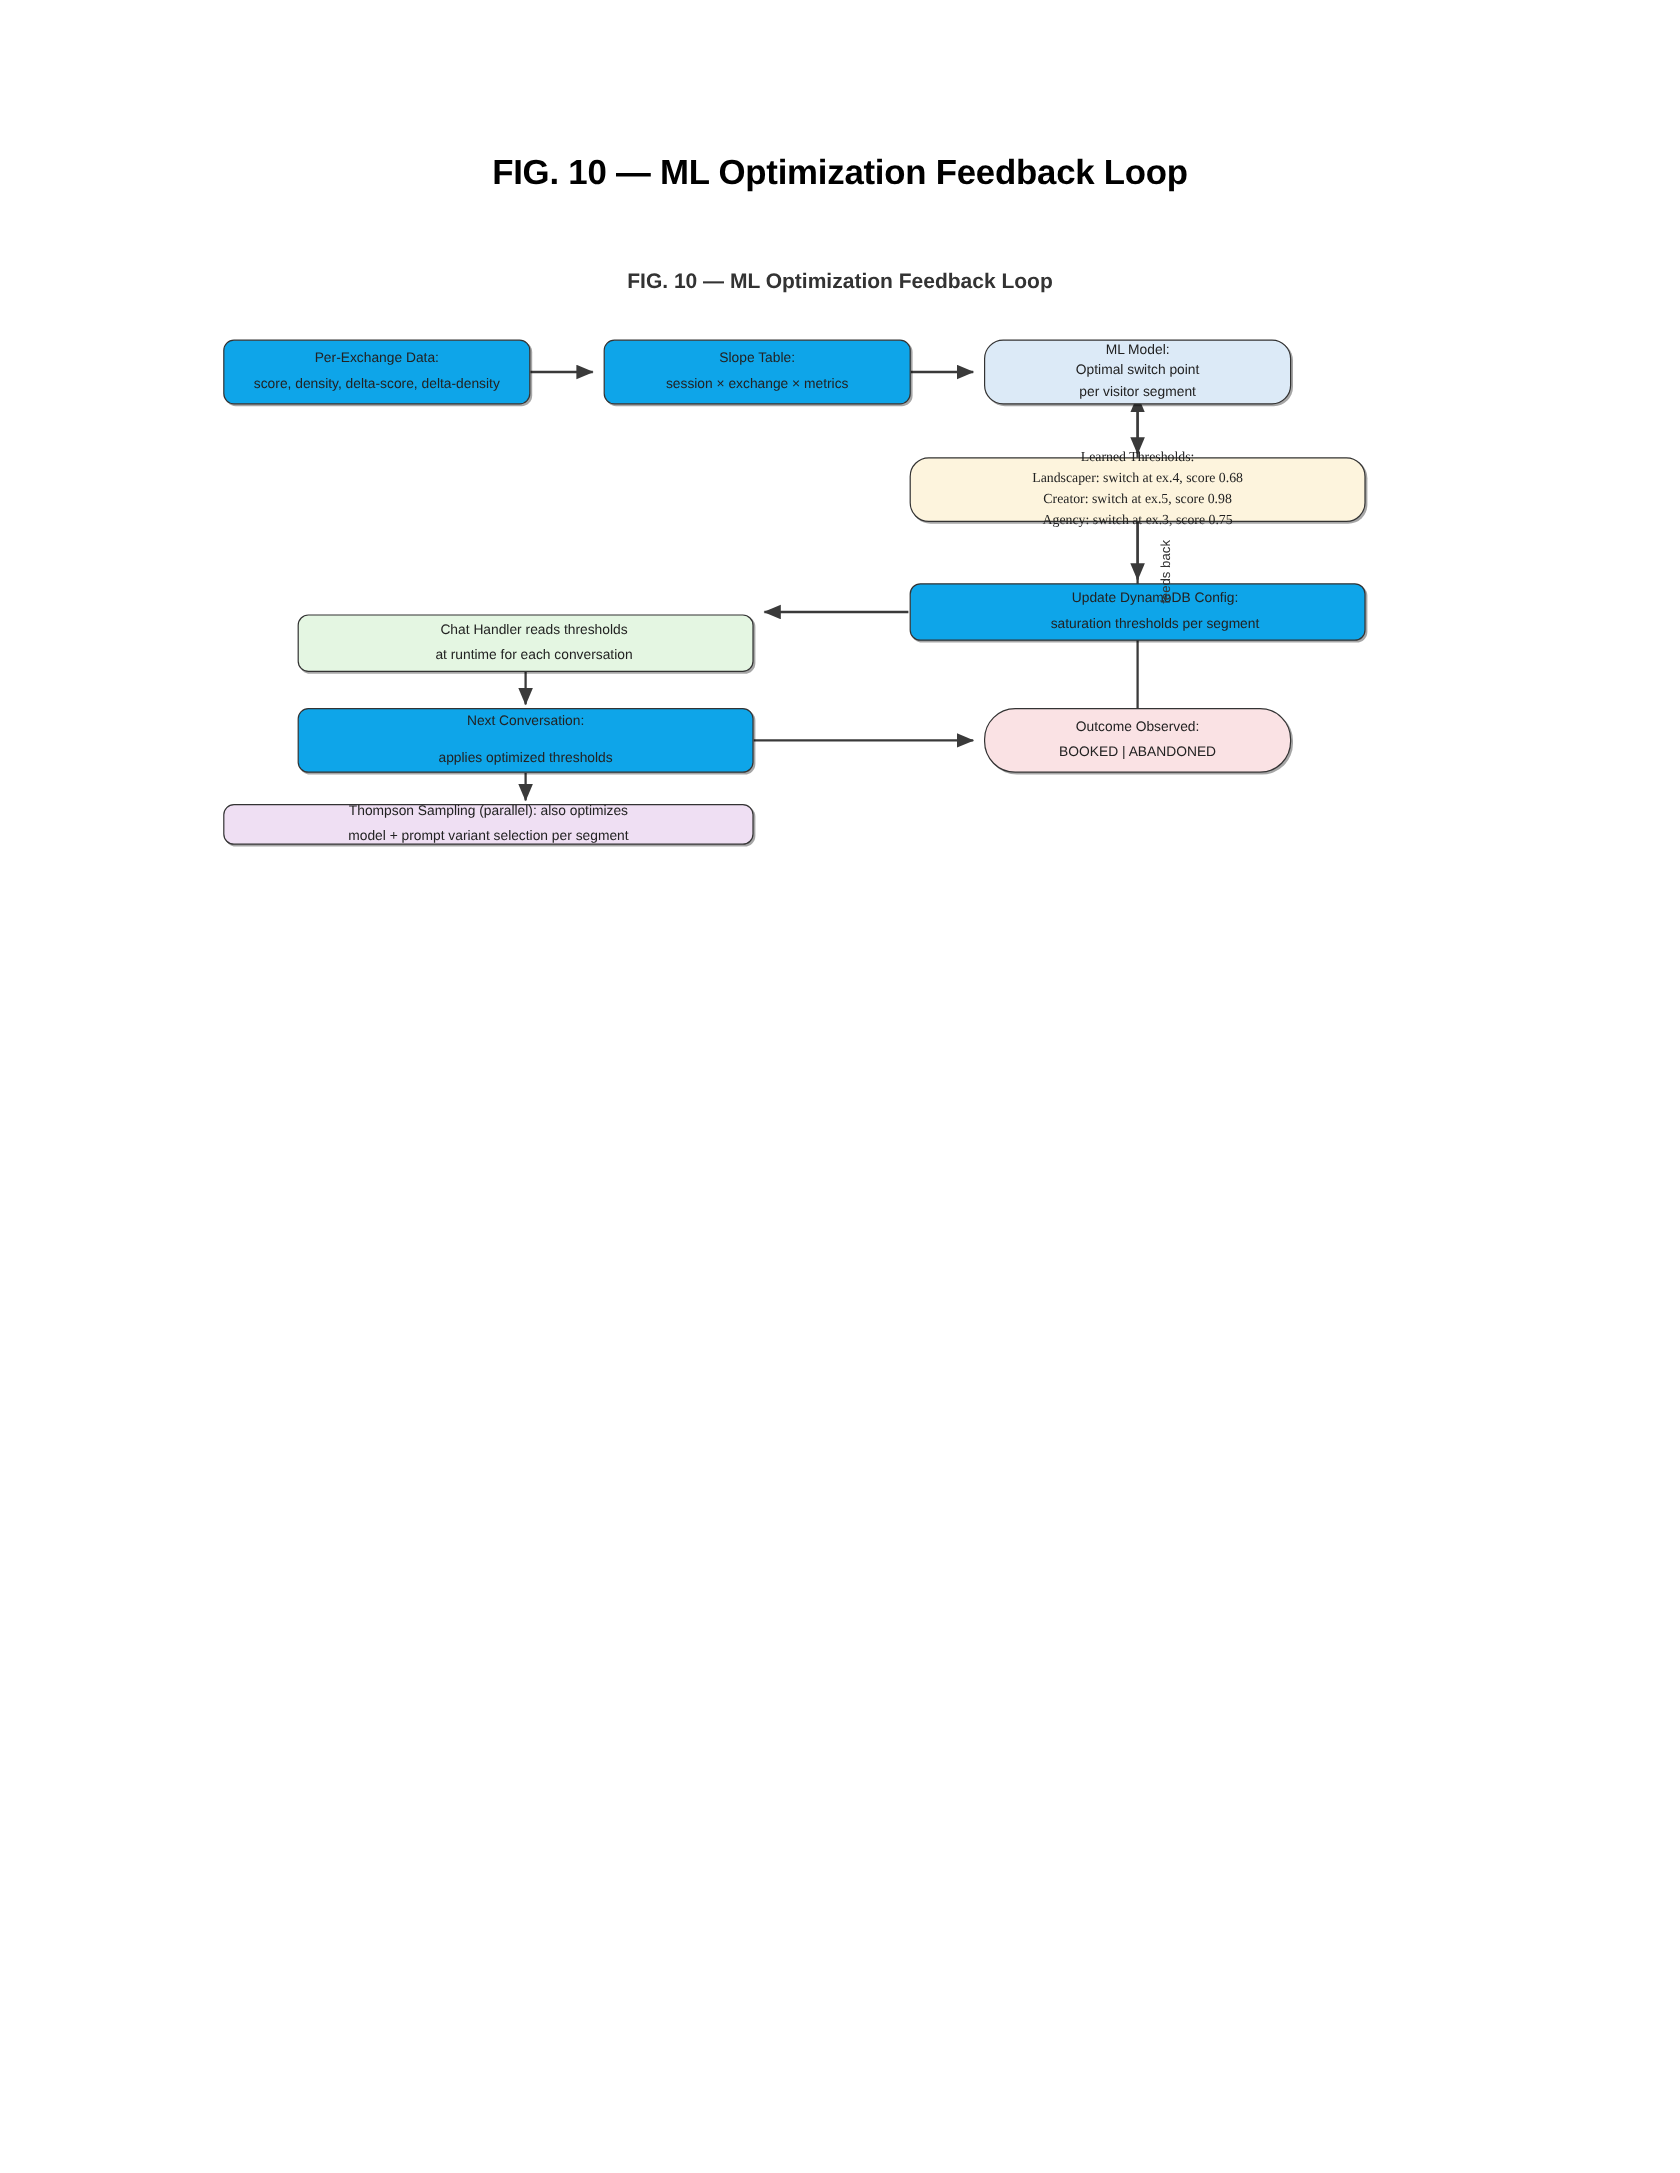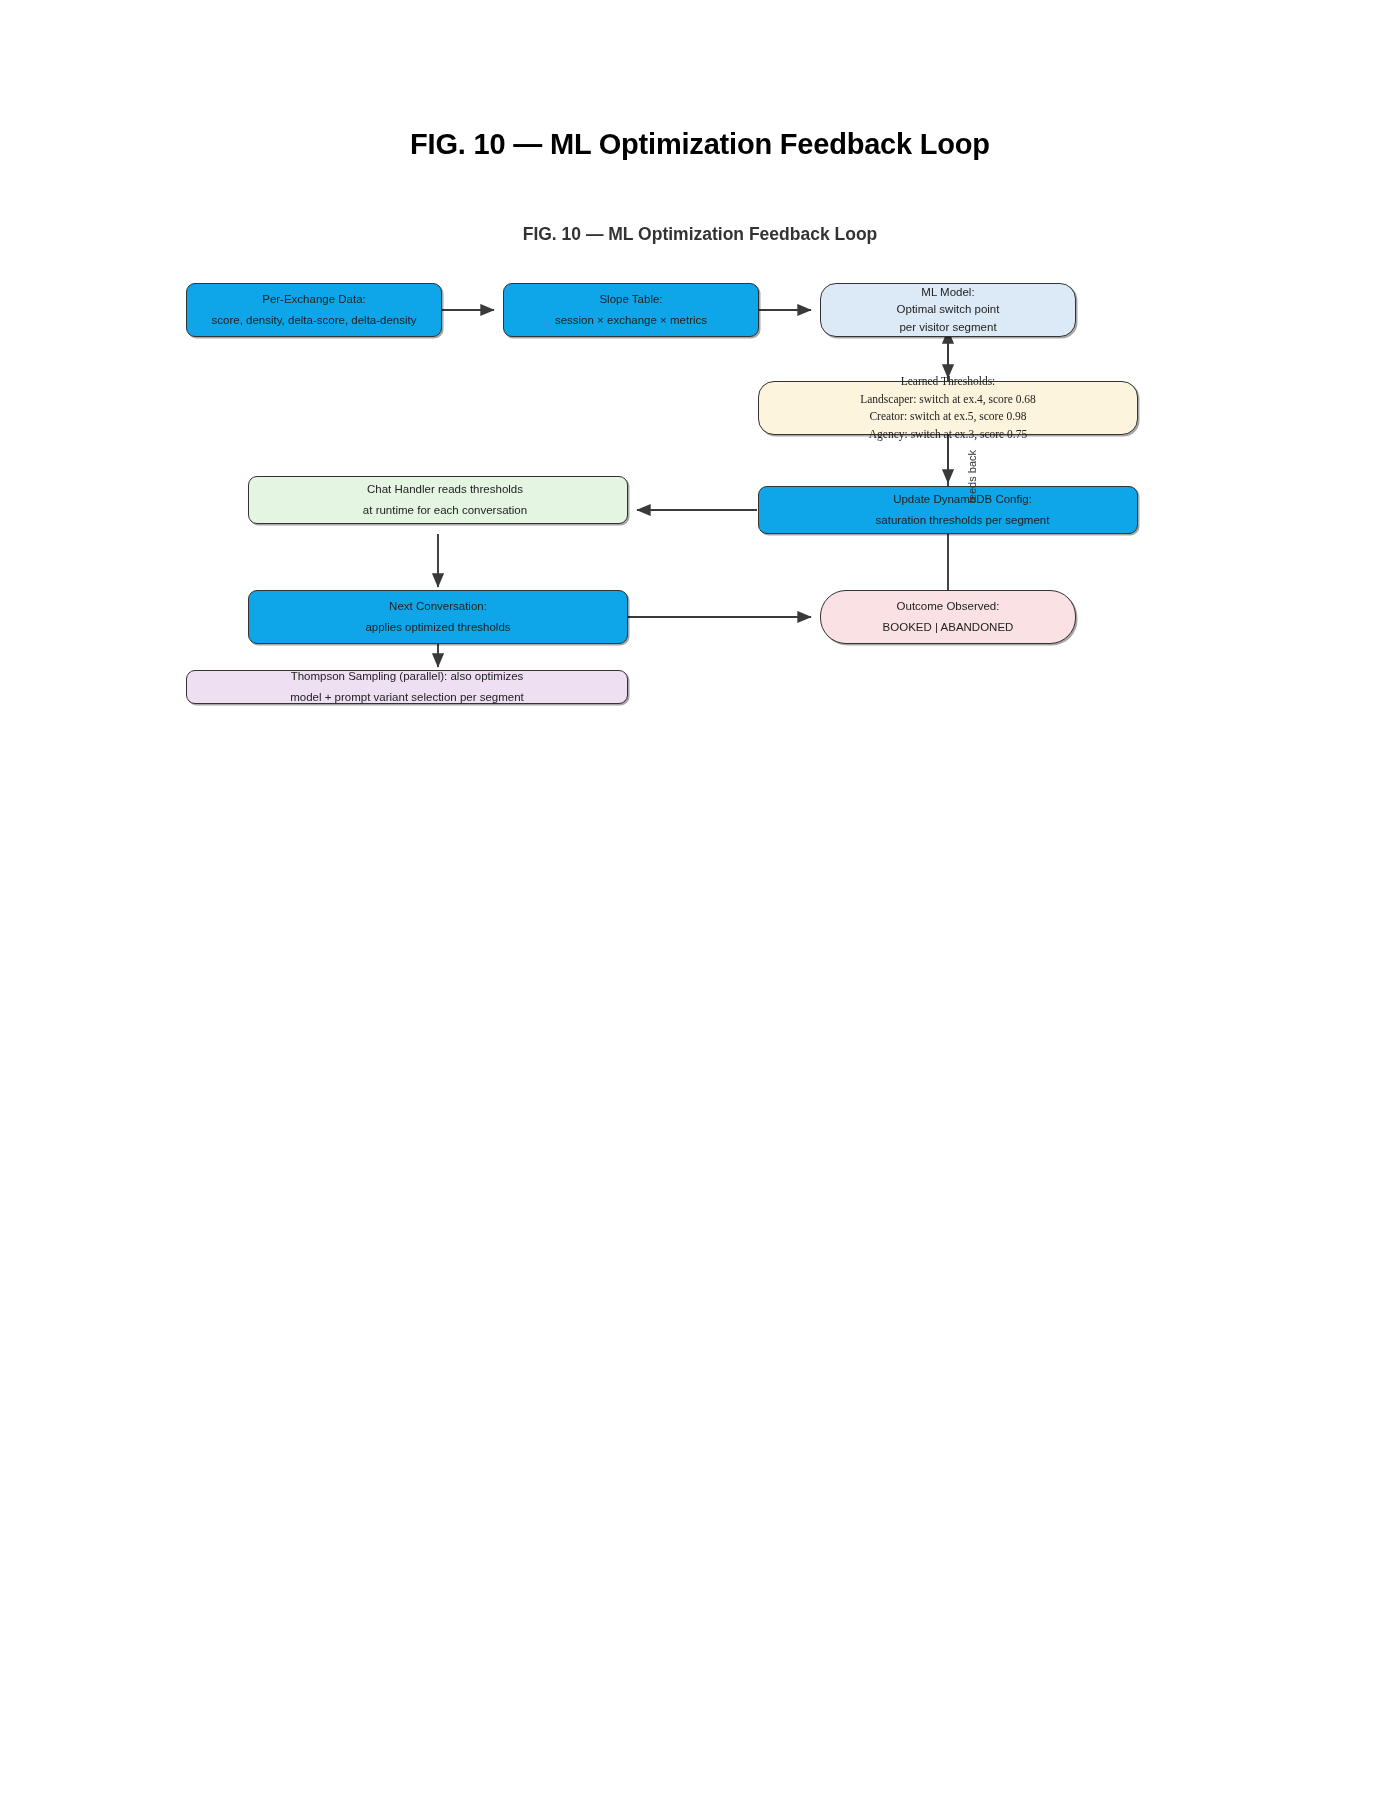--- a/index.html
+++ b/index.html
@@ -88,22 +88,22 @@
   .fill-pink   { background: #fae2e4; border-radius: 26px; }
   .fill-purple { background: #efdff3; }
   .fill-white  { background: #0ea5e9; }
 
   
   #node-per-exchange      { left: 186px;  top: 283px; width: 256px; height: 54px; }
   #node-slope-table       { left: 503px;  top: 283px; width: 256px; height: 54px; align-items: center; }
   #node-ml-model          { left: 820px;  top: 283px; width: 256px; height: 54px; }
   #node-learned-thresholds{ left: 758px;  top: 381px; width: 380px; height: 54px; font-family: Liberation Serif, serif; }
   #node-update-dynamodb   { left: 758px;  top: 486px; width: 380px; height: 48px; padding-left: 29px; }
-  #node-chat-handler      { left: 248px;  top: 476px; width: 380px; height: 48px; padding-left: 14px; }
-  #node-next-conversation { left: 248px;  top: 590px; width: 380px; height: 54px; }
+  #node-chat-handler      { left: 248px;  top: 512px; width: 380px; height: 48px; padding-left: 14px; }
+  #node-next-conversation { left: 248px;  top: 590px; width: 380px; height: 54px; justify-content: space-between; }
   #node-outcome-observed  { left: 820px;  top: 590px; width: 256px; height: 54px; }
   #node-thompson-sampling { left: 186px;  top: 670px; width: 442px; height: 34px; }
 
   
   #node-ml-model, #node-learned-thresholds { overflow: visible; border-radius: 16px; }
   #node-ml-model .line, #node-learned-thresholds .line { padding: 3px 10px; }
 
   
   .edge-label-vert {
     position: absolute;

